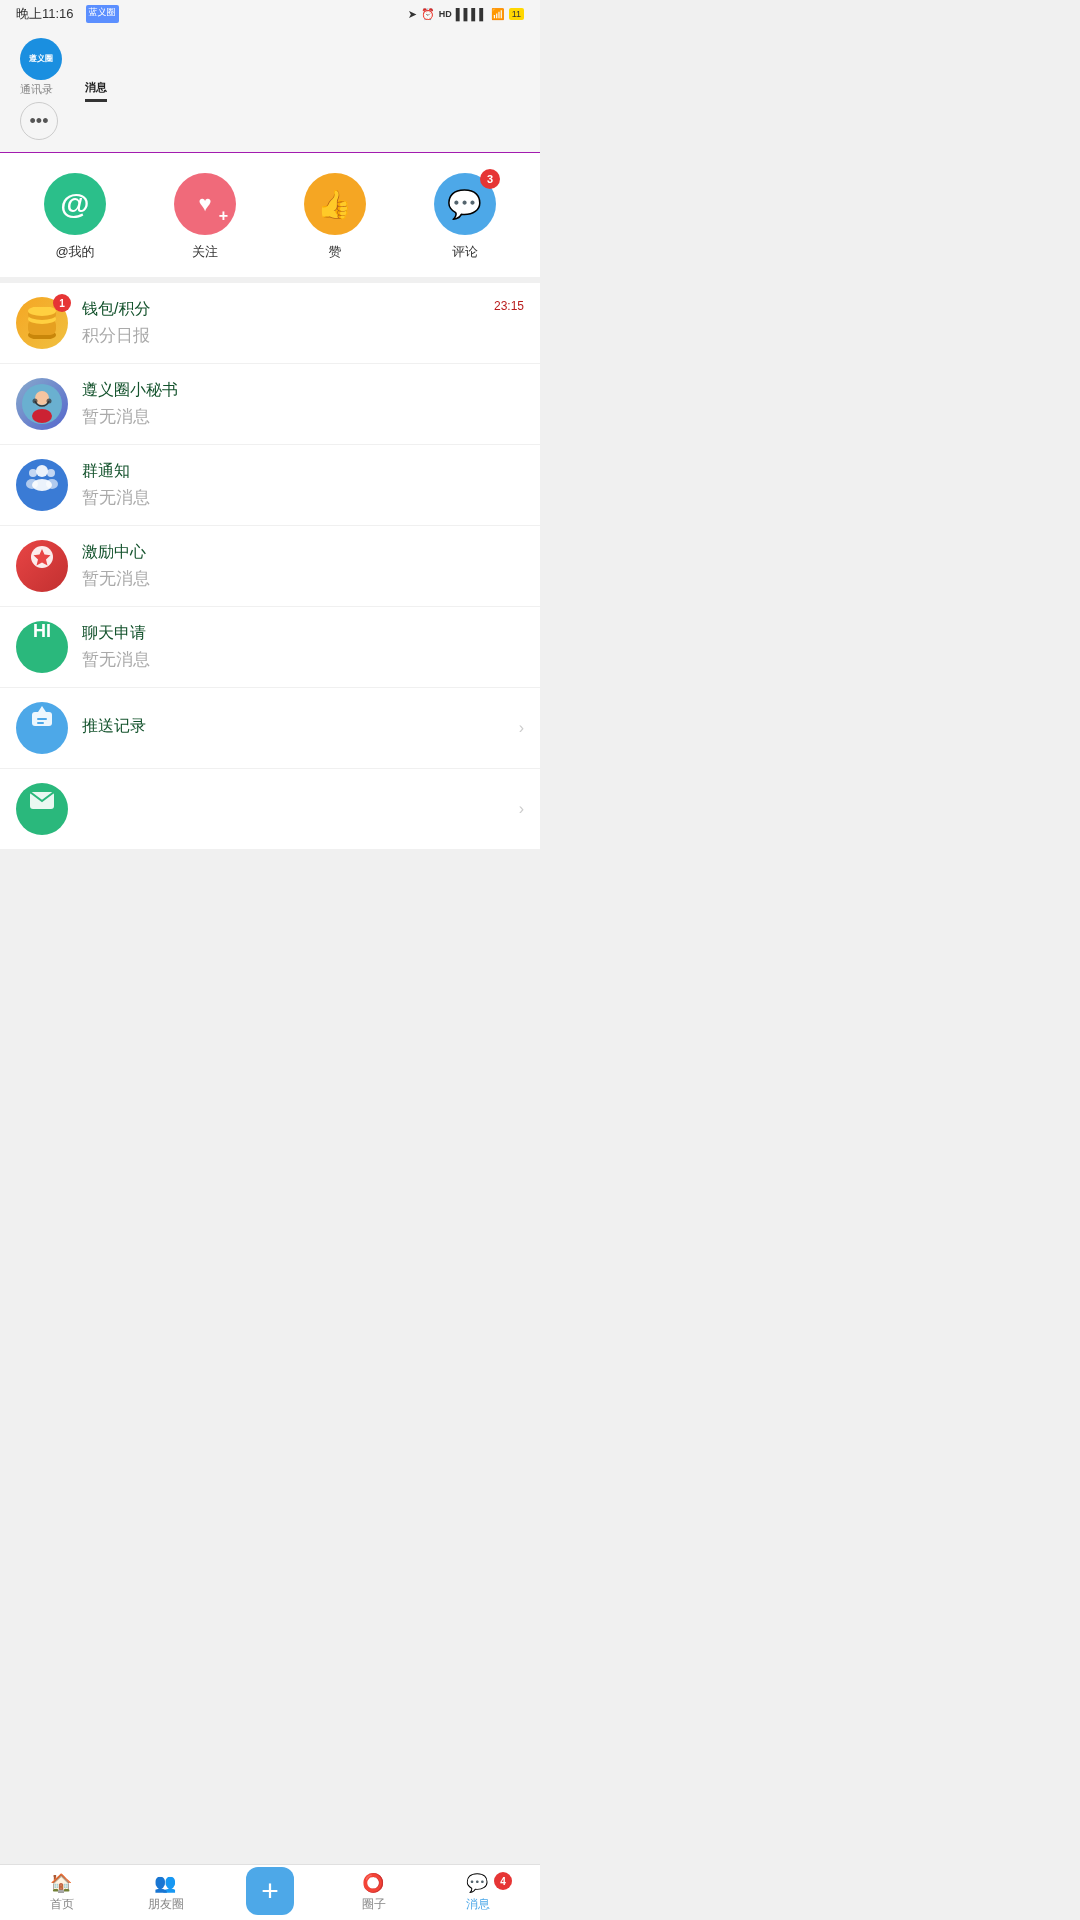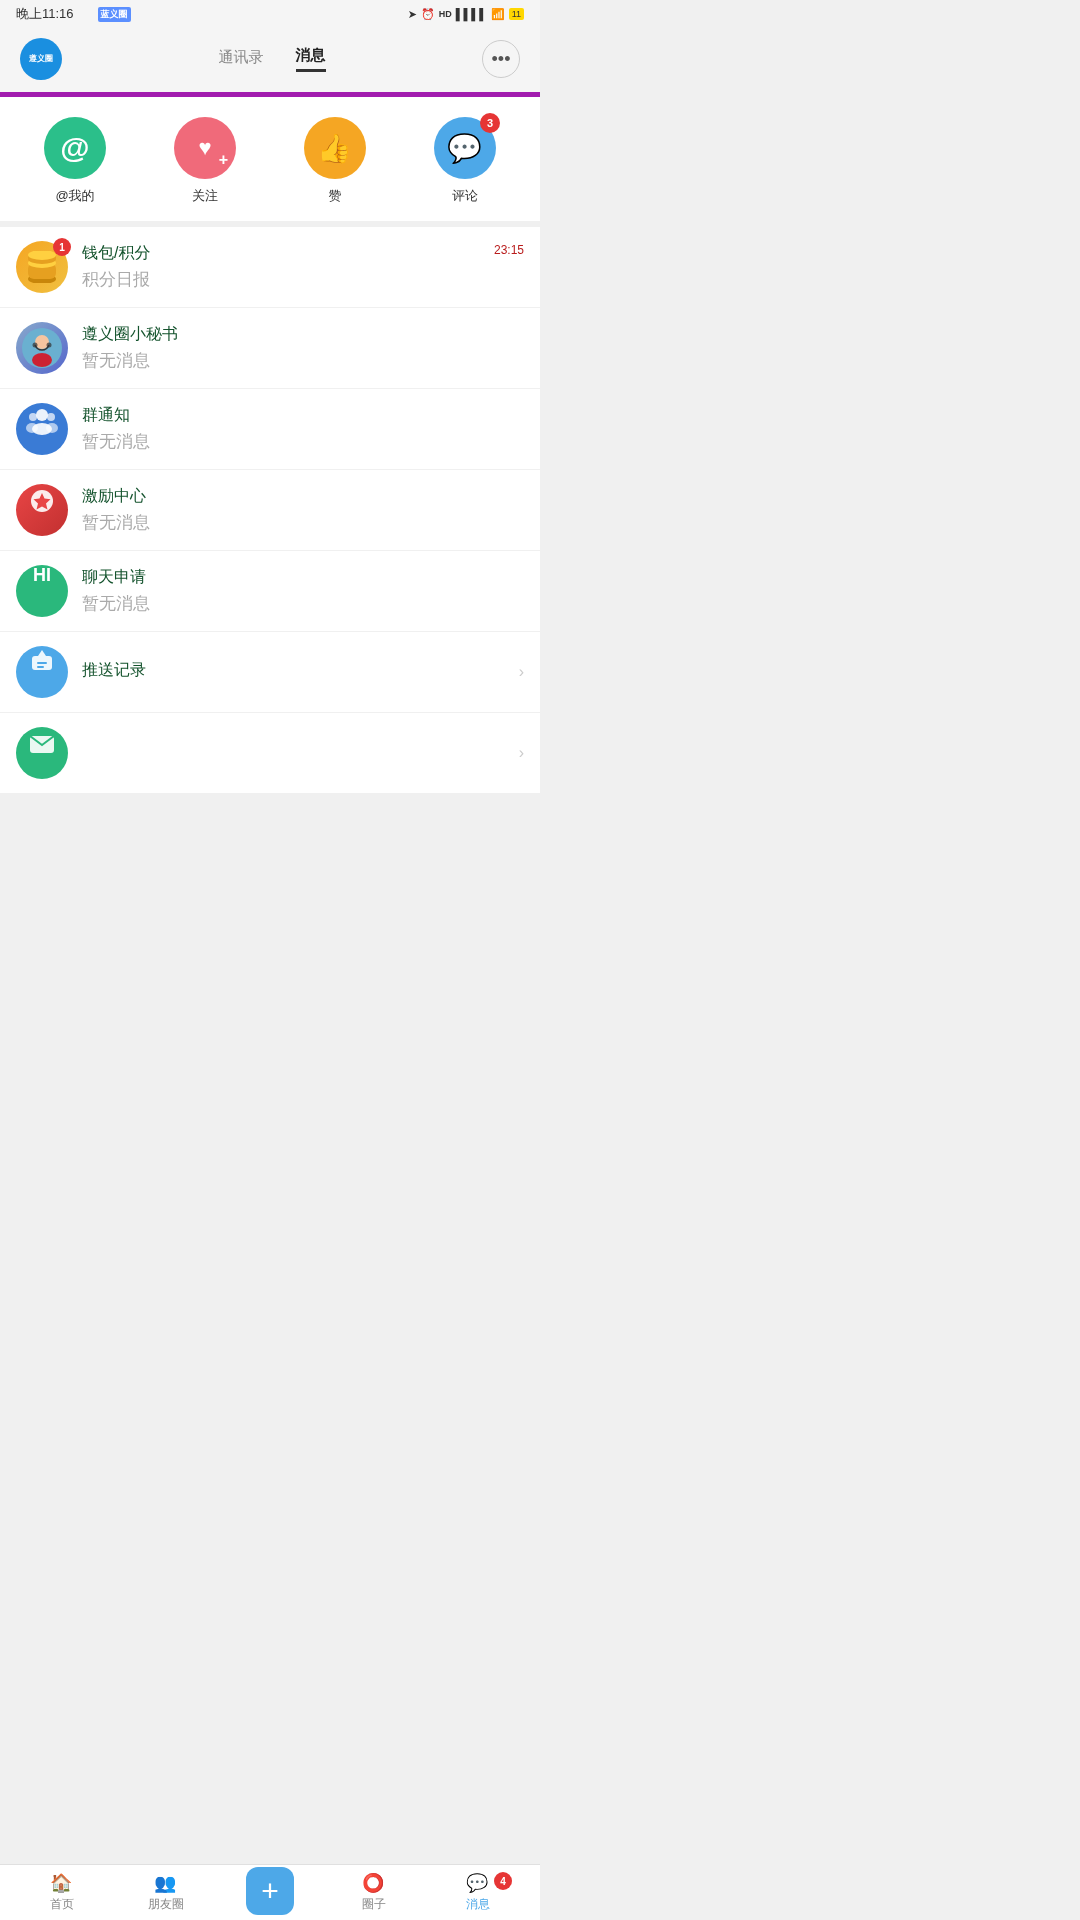--- a/index.html
+++ b/index.html
@@ -25,37 +25,37 @@
       color: #333;
     }
     .status-time { font-weight: 500; font-size: 13px; }
     .status-badge {
       background: #5b8fff;
       color: white;
       font-size: 9px;
       padding: 1px 3px;
       border-radius: 2px;
       margin-left: 4px;
-      font-weight: bold;
     }
     .status-icons {
       display: flex;
       align-items: center;
       gap: 4px;
       font-size: 11px;
     }
 
     
     .header {
       background: #f5f5f5;
       display: flex;
-      align-items: center;
+      align-items: flex-start;
       justify-content: space-between;
       padding: 10px 20px 12px;
-      border-bottom: 5px solid #a21caf;
+      border-bottom: 1px solid #a21caf;
+      flex-direction: column;
     }
     .header-logo {
       width: 42px;
       height: 42px;
       border-radius: 50%;
       background: #1a8fe0;
       display: flex;
       align-items: center;
       justify-content: center;
       color: white;
@@ -63,21 +63,21 @@
       text-align: center;
       line-height: 1.2;
       font-weight: bold;
     }
     .header-nav {
       display: flex;
       gap: 32px;
       align-items: center;
     }
     .nav-item {
-      font-size: 15px;
+      font-size: 11px;
       color: #888;
       cursor: pointer;
       padding-bottom: 4px;
     }
     .nav-item.active {
       color: #222;
       font-weight: 600;
       border-bottom: 3px solid #333;
     }
     .header-icon {
@@ -324,21 +324,21 @@
       justify-content: center;
       font-weight: bold;
     }
 
     .spacer { height: 56px; }
   </style>
 </head>
 <body>
 
 <div class="status-bar">
-  <div style="display:flex;align-items:center;gap:20px;">
+  <div style="display:flex;gap:8px;">
     <span class="status-time">晚上11:16</span>
     <span class="status-badge">蓝义圈</span>
   </div>
   <div class="status-icons">
     <span>➤</span>
     <span>⏰</span>
     <span style="font-size:9px;font-weight:bold;text-align:center;">HD</span>
     <span>▌▌▌▌</span>
     <span>📶</span>
     <span style="background:#ffd700;color:#333;padding:1px 3px;border-radius:2px;font-size:9px;">11</span>

